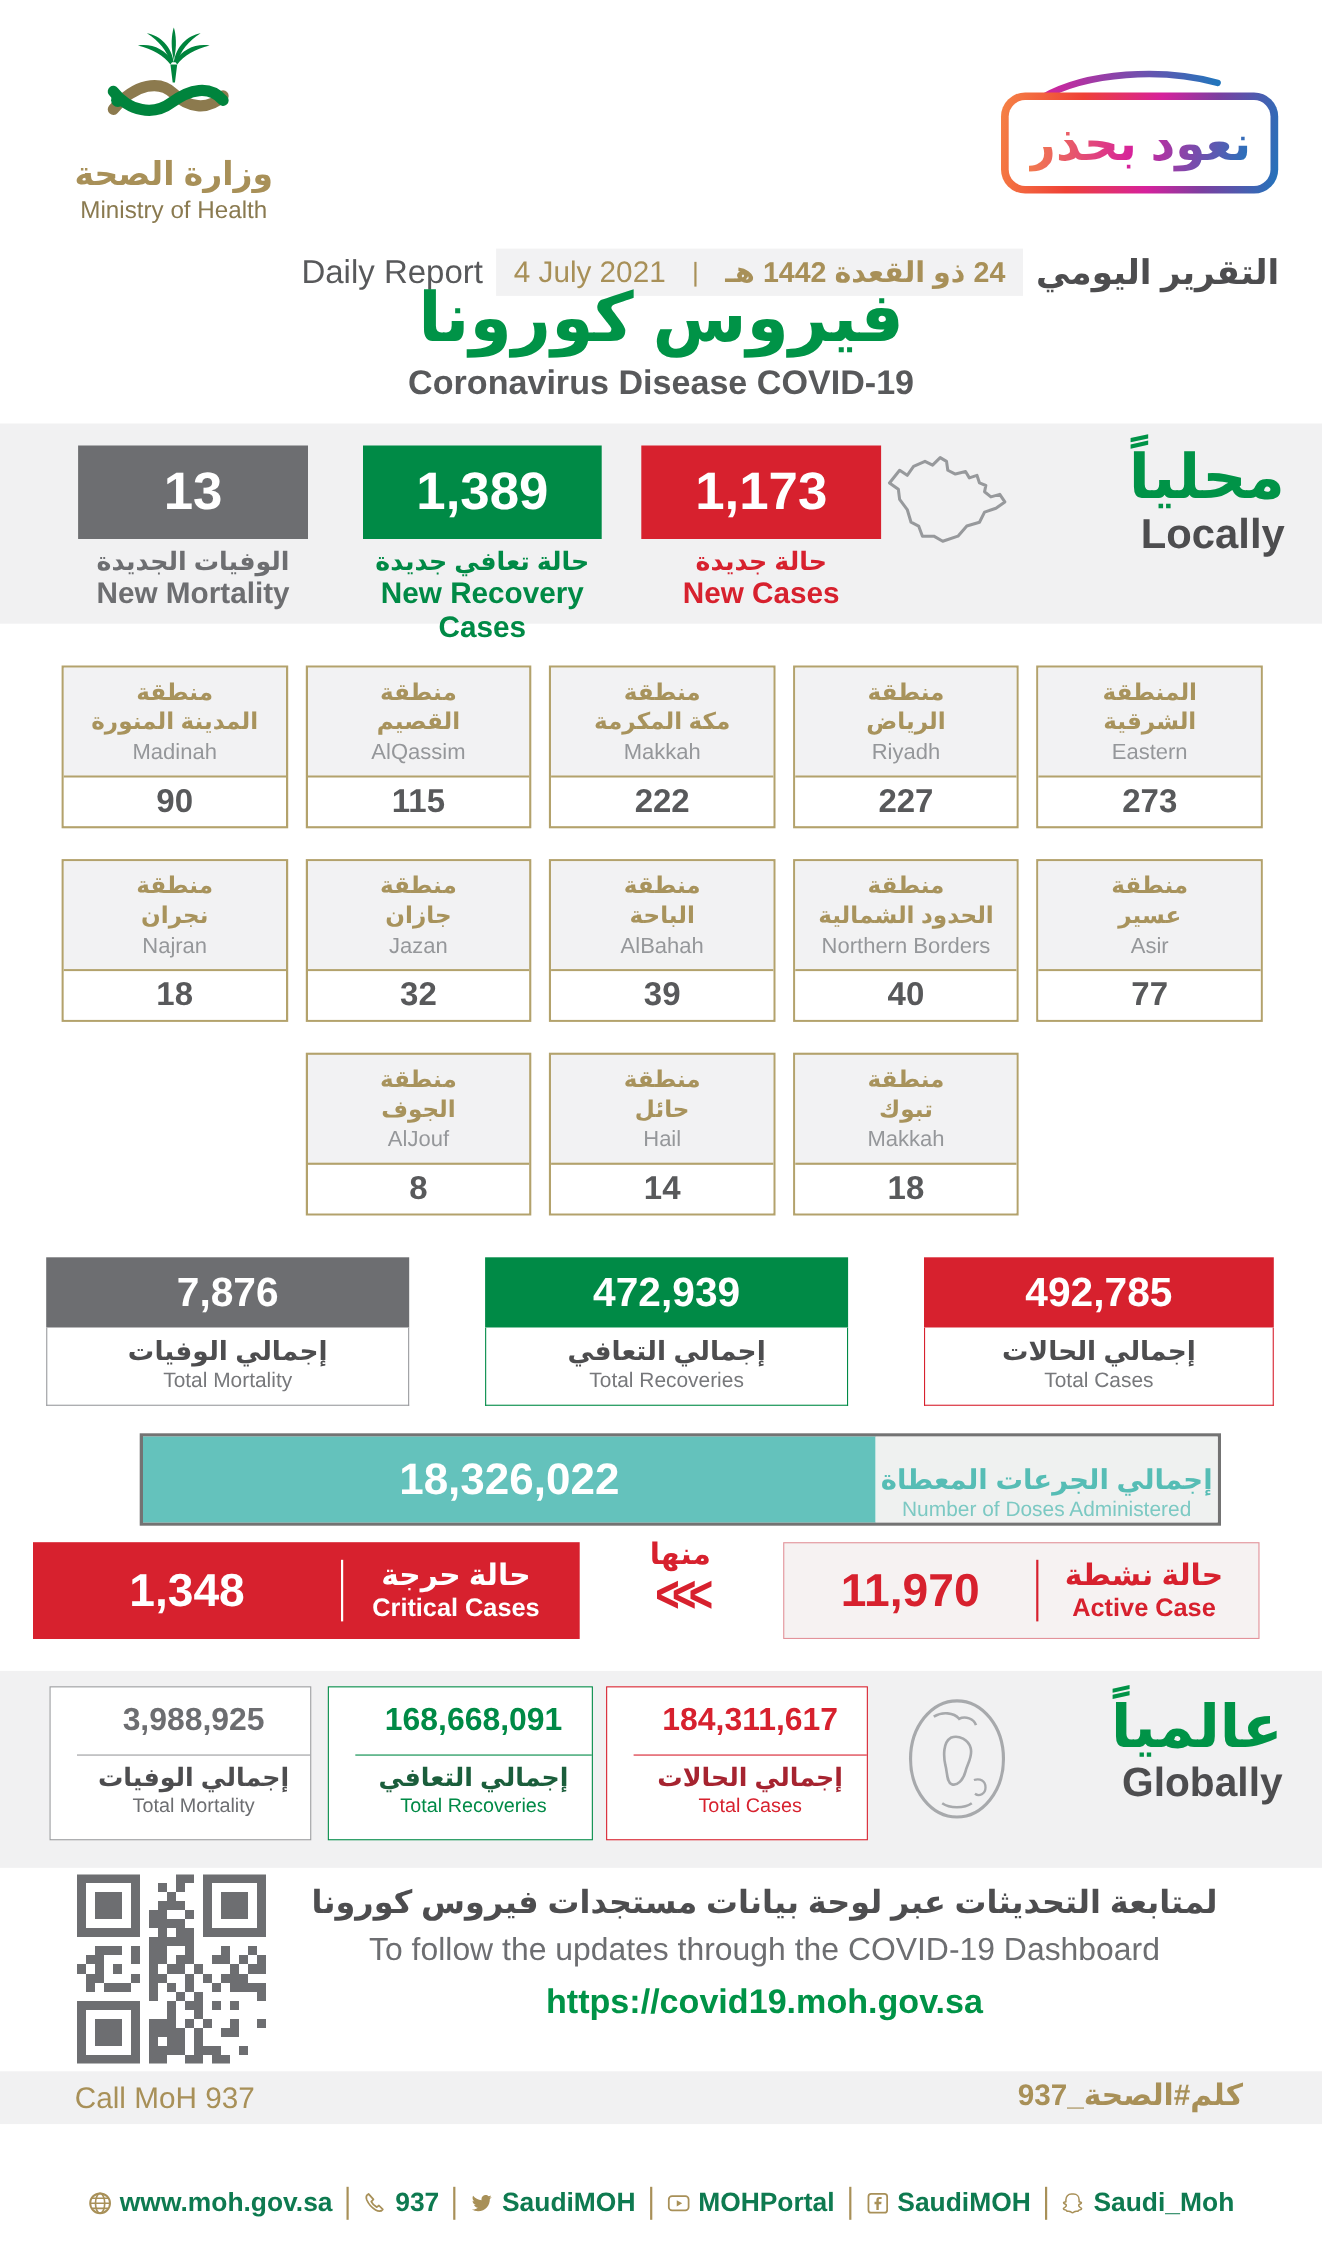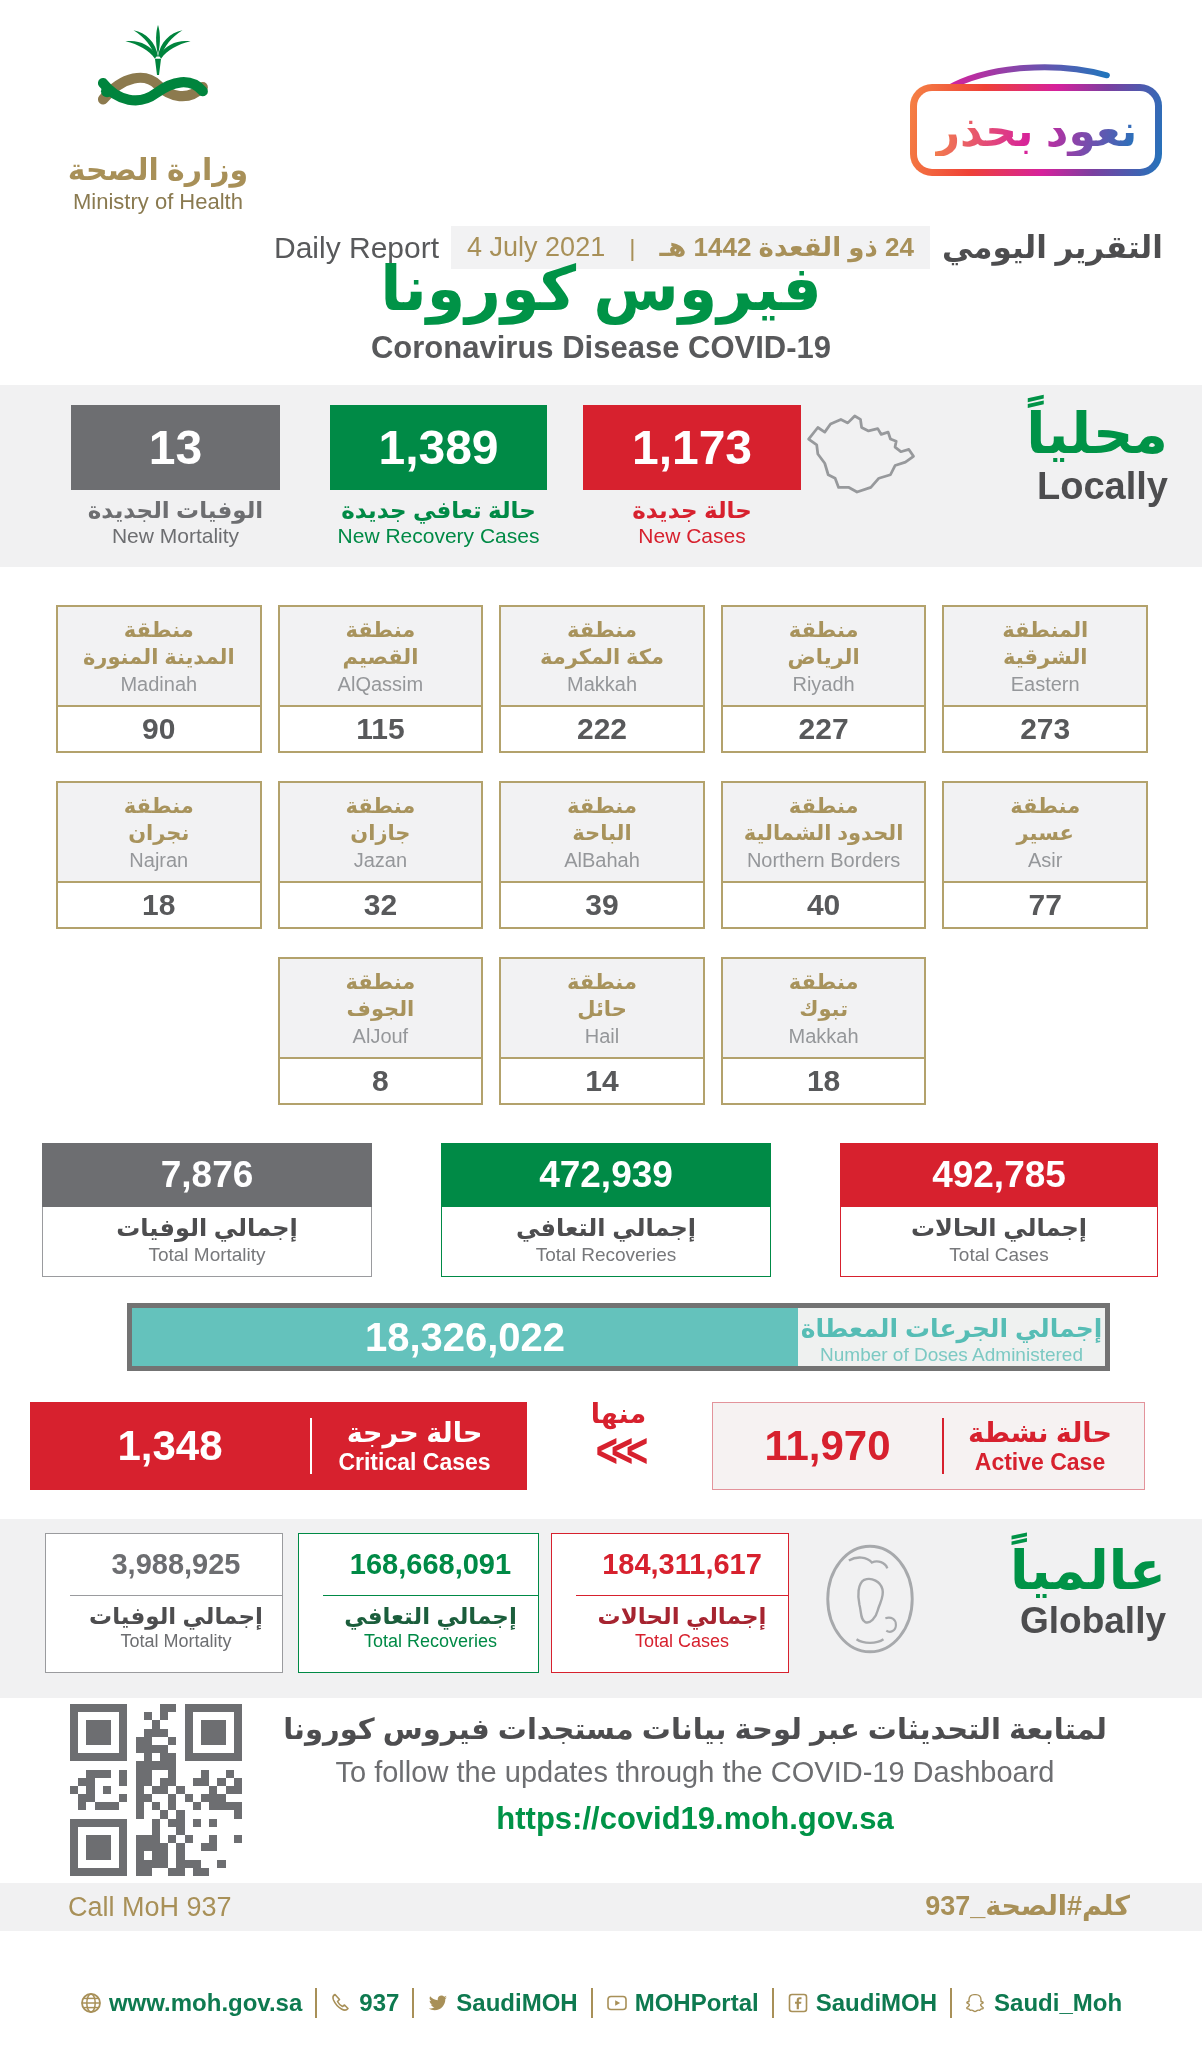--- a/index.html
+++ b/index.html
@@ -2,21 +2,21 @@
 <html style="--green: #008A46; --title_green: #009347; --red: #D7212E; --gray: #6D6E71; --dark: #4D4D4F; --gold: #A89058; --gold_border: #B3A26C; --gold_text: #A8935C; --teal: #64C2BC; --teal_text: #56BDB5; --band: #F1F1F2; --card_head: #F2F2F3; --link_green: #0E7A50;"><head>
 <meta charset="utf-8">
 <style>
   html,body{margin:0;padding:0;background:#fff;}
   *{box-sizing:border-box;}
   .page{position:relative;width:1202px;height:2048px;background:#fff;overflow:hidden;
         font-family:"Liberation Sans","DejaVu Sans",sans-serif;color:var(--dark,#4D4D4F);}
 
   
   .logo-block{position:absolute;left:58px;top:22px;width:200px;text-align:center;}
-  .logo-ar{color:var(--gold,#A89058);font-size:30px;font-weight:bold;margin-top:14px;}
+  .logo-ar{color:var(--gold,#A89058);font-size:30px;font-weight:bold;margin-top:2px;}
   .logo-en{color:#8A7A50;font-size:22px;margin-top:2px;}
 
   .badge{position:absolute;right:40px;top:84px;width:252px;height:92px;border-radius:22px;padding:7px;
          background:linear-gradient(100deg,#F58345 0%,#EF4136 28%,#D6219C 55%,#7B3FA0 74%,#2175BC 100%);}
   .badge-inner{width:100%;height:100%;background:#fff;border-radius:15px;display:flex;align-items:center;justify-content:center;}
   .badge-text{font-size:44px;font-weight:bold;direction:rtl;
               background:linear-gradient(100deg,#F58345 0%,#D6219C 48%,#2175BC 100%);
               -webkit-background-clip:text;background-clip:text;color:transparent;-webkit-text-fill-color:transparent;}
   .badge-swoosh{position:absolute;right:90px;top:60px;width:170px;height:34px;}
 
@@ -30,21 +30,21 @@
 
   .title-ar{position:absolute;left:0;top:252px;width:100%;text-align:center;color:var(--title_green,#009347);
             font-size:62px;font-weight:bold;direction:rtl;}
   .title-en{position:absolute;left:0;top:330px;width:100%;text-align:center;color:#58595B;font-size:31px;font-weight:bold;}
 
   
   .locally-band{position:absolute;left:0;top:385px;width:1202px;height:182px;background:var(--band,#F1F1F2);}
   .nstat{position:absolute;top:20px;text-align:center;}
   .nstat .val{height:85px;display:flex;align-items:center;justify-content:center;color:#fff;font-weight:bold;font-size:48px;}
   .nstat .lar{font-size:23px;font-weight:bold;margin-top:7px;direction:rtl;}
-  .nstat .len{font-size:21px;font-weight:normal;}
+  .nstat .len{font-size:27px;font-weight:bold;}
   .nstat.gray .lar,.nstat.gray .len{color:var(--gray,#6D6E71);}
   .nstat.green .lar,.nstat.green .len{color:var(--green,#008A46);}
   .nstat.red .lar,.nstat.red .len{color:var(--red,#D7212E);}
   .nstat.gray .val{background:var(--gray,#6D6E71);}
   .nstat.green .val{background:var(--green,#008A46);}
   .nstat.red .val{background:var(--red,#D7212E);}
   .ksa-map{position:absolute;left:797px;top:16px;}
   .loc-title{position:absolute;right:34px;top:18px;text-align:right;}
   .loc-ar{color:var(--title_green,#009347);font-size:56px;font-weight:bold;direction:rtl;line-height:1.1;}
   .loc-en{color:var(--dark,#4D4D4F);font-size:38px;font-weight:bold;margin-top:0px;}
@@ -65,21 +65,21 @@
   .tbox.red{width:318px;}
   .thead{height:64px;display:flex;align-items:center;justify-content:center;color:#fff;font-size:37px;font-weight:bold;}
   .tlab{border:1px solid;border-top:none;background:#fff;text-align:center;padding:7px 0 10px;}
   .tlab .ar{font-size:24px;font-weight:bold;color:var(--dark,#4D4D4F);direction:rtl;}
   .tlab .en{font-size:19px;color:#77787B;margin-top:2px;}
   .tbox.gray .thead{background:var(--gray,#6D6E71);} .tbox.gray .tlab{border-color:#9A9B9E;}
   .tbox.green .thead{background:var(--green,#008A46);} .tbox.green .tlab{border-color:var(--green,#008A46);}
   .tbox.red .thead{background:var(--red,#D7212E);} .tbox.red .tlab{border-color:var(--red,#D7212E);}
 
   
-  .doses{position:absolute;left:127px;top:1303px;width:983px;height:68px;display:flex;border:5px solid #737373;}
+  .doses{position:absolute;left:127px;top:1303px;width:983px;height:84px;display:flex;border:3px solid #737373;}
   .dval{width:666px;background:var(--teal,#64C2BC);color:#fff;display:flex;align-items:center;justify-content:center;
         font-size:40px;font-weight:bold;}
   .dlab{flex:1;background:#EFF1F0;display:flex;flex-direction:column;align-items:center;justify-content:flex-end;}
   .dlab .ar{color:var(--teal_text,#56BDB5);font-size:25px;font-weight:bold;direction:rtl;}
   .dlab .en{color:#7CC9C3;font-size:19px;margin-top:1px;}
 
   
   .critical{position:absolute;left:30px;top:1402px;width:497px;height:88px;background:var(--red,#D7212E);
             color:#fff;display:flex;align-items:center;}
   .critical .cval{flex:1;text-align:center;font-size:42px;font-weight:bold;}

